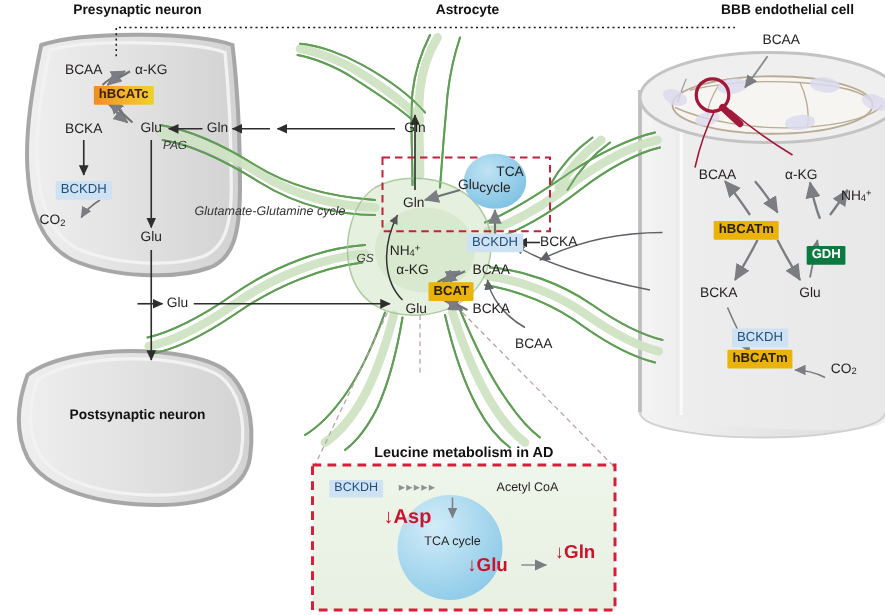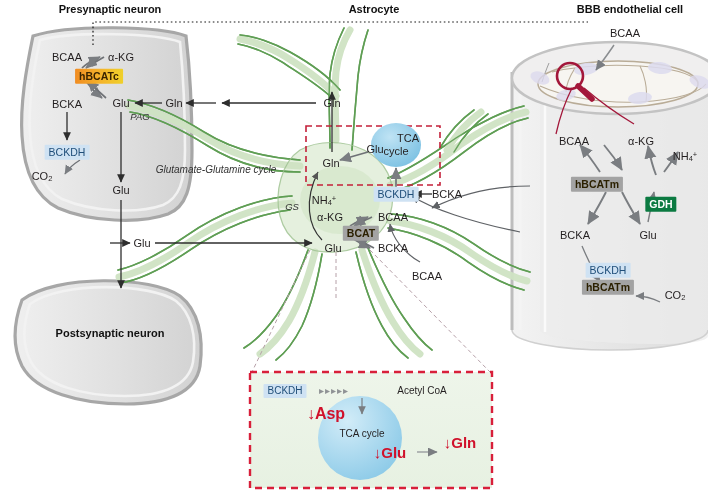--- a/index.html
+++ b/index.html
@@ -7,21 +7,21 @@
        font-family:"Liberation Sans", sans-serif;}
   #stage{position:relative;width:708px;height:492px;background:#fff;}
   svg.layer{position:absolute;left:0;top:0;width:708px;height:492px;}
   .lbl{position:absolute;font-family:"Liberation Sans", sans-serif;
        font-size:11px;color:#231f20;white-space:nowrap;line-height:1;}
   .hdr{font-weight:bold;font-size:11px;color:#111;}
   .ital{font-style:italic;color:#333;font-size:9.5px;}
   .enzyme{padding:1.5px 4px 2px 4px;border-radius:1px;font-size:10.5px;
           white-space:nowrap;line-height:1.05;}
   .e-blue{background:#cfe2f3;color:#1f4e79;}
-  .e-gold{background:#a3a3a3;color:#2b2000;font-weight:bold;}
+  .e-gold{background:#eab308;color:#2b2000;font-weight:bold;}
   .e-green{background:#0b7a41;color:#ffffff;font-weight:bold;margin-top:20px;}
   .e-grad{background:linear-gradient(90deg,#f08c22 0%,#f5b52b 55%,#efd02a 100%);
           color:#3a2400;font-weight:bold;}
   .red{color:#d0112b;font-weight:bold;}
   .sub{font-size:7.5px;vertical-align:-1px;}
   .sup{font-size:7.5px;vertical-align:3px;}
   .insetTitle{font-weight:bold;font-size:11.5px;color:#111;}
   .c{transform:translate(-50%,-50%);}
 </style>
 </head>
@@ -334,20 +334,21 @@
   <div class="lbl c" style="left:641px;top:141px;">α-KG</div>
   <div class="lbl c" style="left:685px;top:157px;"><span>NH</span><span class="sub">4</span><span class="sup">+</span></div>
   <div class="enzyme e-gold lbl c" style="left:597px;top:184px;">hBCATm</div>
   <div class="enzyme e-green lbl c" style="left:661px;top:184px;">GDH</div>
   <div class="lbl c" style="left:575px;top:235px;">BCKA</div>
   <div class="lbl c" style="left:648px;top:235px;">Glu</div>
   <div class="enzyme e-blue lbl c" style="left:608px;top:270px;">BCKDH</div>
   <div class="enzyme e-gold lbl c" style="left:608px;top:287px;">hBCATm</div>
   <div class="lbl c" style="left:675px;top:296px;"><span>CO</span><span class="sub">2</span></div>
 
+  <div class="lbl insetTitle c" style="left:371px;top:363px;">Leucine metabolism in AD</div>
   <div class="enzyme e-blue lbl c" style="left:285px;top:391px;font-size:10px;">BCKDH</div>
   <div class="lbl c" style="left:334px;top:391px;color:#8f9295;font-size:10px;letter-spacing:1px;">▸▸▸▸▸</div>
   <div class="lbl c" style="left:390px;top:391px;font-size:10px;margin-left:32px;">Acetyl CoA</div>
   <div class="lbl c" style="left:326px;top:414px;font-size:16px;"><span class="red">↓</span><span class="red">Asp</span></div>
   <div class="lbl c" style="left:362px;top:434px;font-size:10px;">TCA cycle</div>
   <div class="lbl c" style="left:390px;top:452px;font-size:15px;"><span class="red">↓</span><span class="red">Glu</span></div>
   <div class="lbl c" style="left:460px;top:442px;font-size:15px;"><span class="red">↓</span><span class="red">Gln</span></div>
 
 </div>
 

